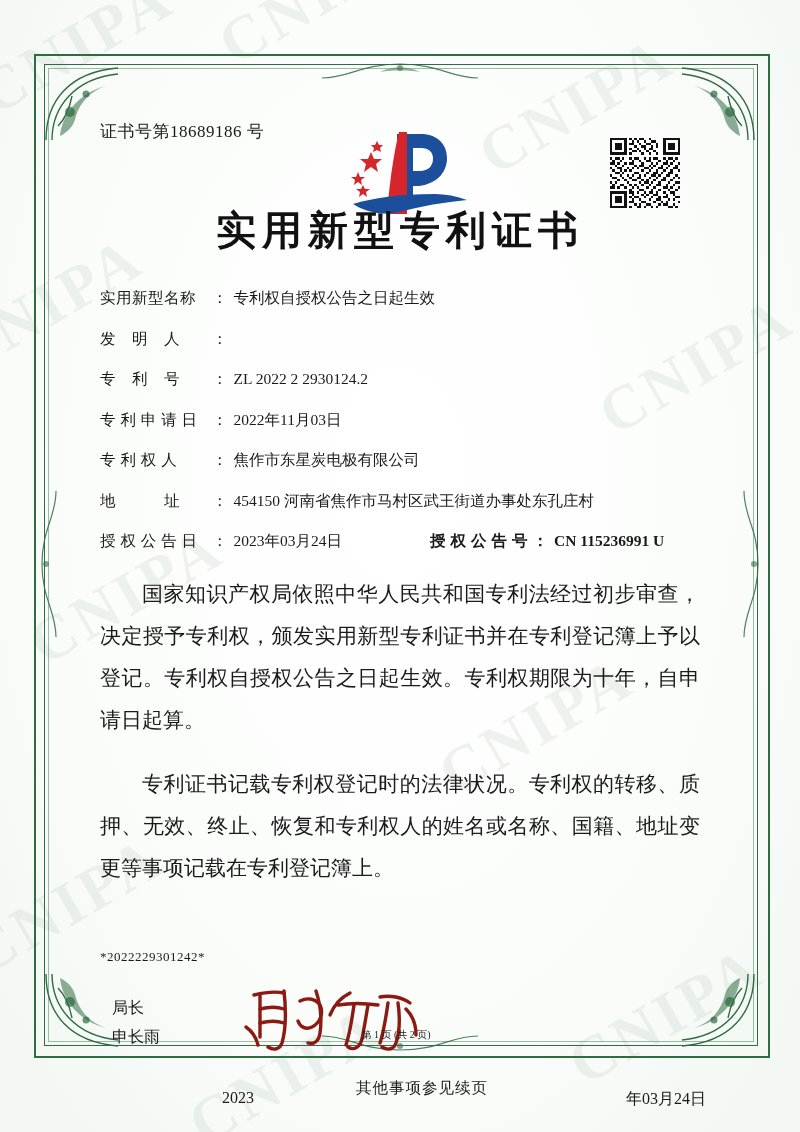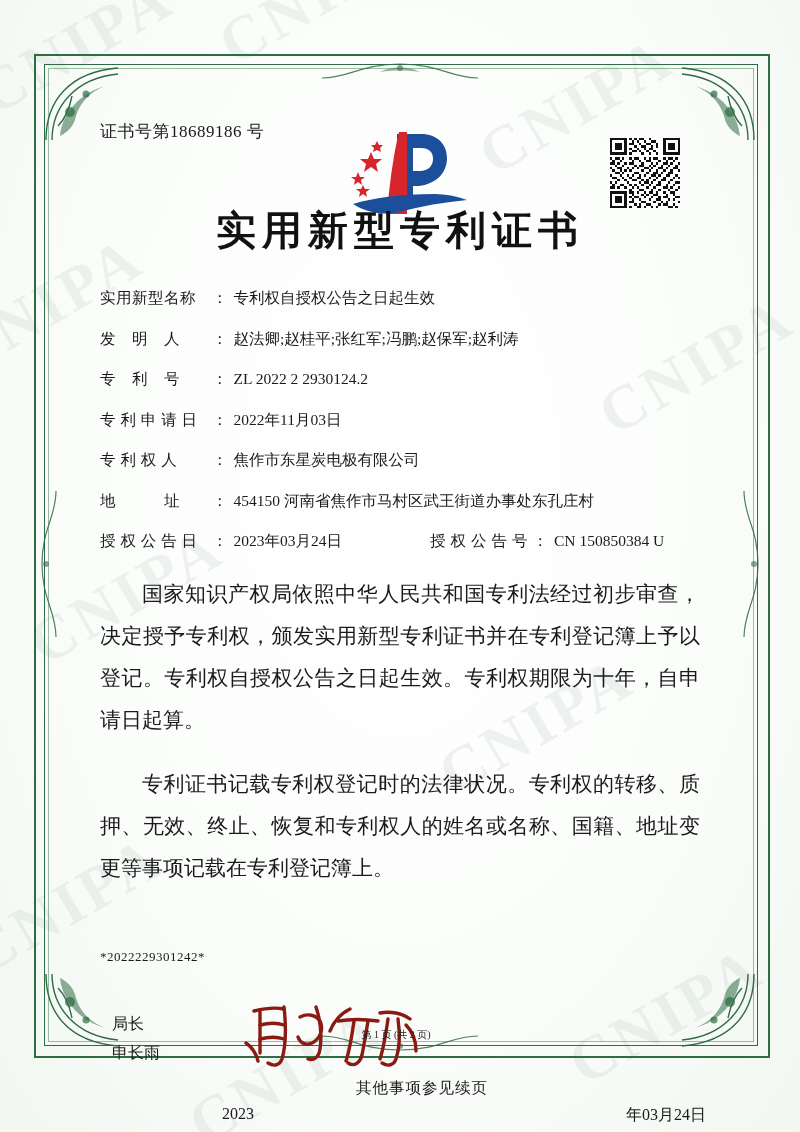--- a/index.html
+++ b/index.html
@@ -145,39 +145,39 @@
     width: 112px;
     flex: 0 0 112px;
     letter-spacing: 0.5px;
     white-space: nowrap;
   }
   .colon { flex: 0 0 auto; margin-right: 6px; }
   .val { flex: 1 1 auto; }
 
   .row-split { display: flex; align-items: baseline; padding-left: 10px; margin-bottom: 24px;}
   .row-split .left { display: flex; align-items: baseline; width: 330px; }
-  .row-split .right { display: flex; align-items: flex-end; }
+  .row-split .right { display: flex; align-items: flex-end; font-weight: bold; }
   .row-split .lbl2 { letter-spacing: 5px; white-space: nowrap; }
 
   .para {
     margin: 22px 10px 0 10px;
     font-size: 21px;
     line-height: 2.0;
     text-indent: 2em;
     text-align: justify;
   }
 
   .barcode-txt {
     margin: 60px 0 16px 10px;
     font-size: 13px;
     letter-spacing: 0.5px;
   }
 
   .sign-block {
-    margin-top: 44px;
+    margin-top: 28px;
     position: relative;
     height: 110px;
   }
   .sign-left {
     position: absolute;
     left: 22px;
     top: 0;
     font-size: 16px;
     line-height: 1.85;
   }
@@ -554,21 +554,20 @@
 
       <div class="row">
         <span class="lbl">实用新型名称</span>
         <span class="colon">：</span>
         <span class="val">专利权自授权公告之日起生效</span>
       </div>
 
       <div class="row">
         <span class="lbl">发　明　人</span>
         <span class="colon">：</span>
-        <span class="val">赵法卿;赵桂平;张红军;冯鹏;赵保军;赵利涛</span>
       </div>
 
       <div class="row">
         <span class="lbl">专　利　号</span>
         <span class="colon">：</span>
         <span class="val">ZL 2022 2 2930124.2</span>
       </div>
 
       <div class="row">
         <span class="lbl">专 利 申 请 日</span>
@@ -590,21 +589,21 @@
 
       <div class="row-split">
         <span class="left">
           <span class="lbl">授 权 公 告 日</span>
           <span class="colon">：</span>
           <span>2023年03月24日</span>
         </span>
         <span class="right">
           <span class="lbl2">授权公告号</span>
           <span class="colon">：</span>
-          <span>CN 150850384 U</span>
+          <span>CN 115236991 U</span>
         </span>
       </div>
     </div>
 
     <p class="para">国家知识产权局依照中华人民共和国专利法经过初步审查，决定授予专利权，颁发实用新型专利证书并在专利登记簿上予以登记。专利权自授权公告之日起生效。专利权期限为十年，自申请日起算。</p>
     <p class="para">专利证书记载专利权登记时的法律状况。专利权的转移、质押、无效、终止、恢复和专利权人的姓名或名称、国籍、地址变更等事项记载在专利登记簿上。</p>
 
     <div class="barcode-txt">*2022229301242*</div>
 
     <div class="sign-block">

